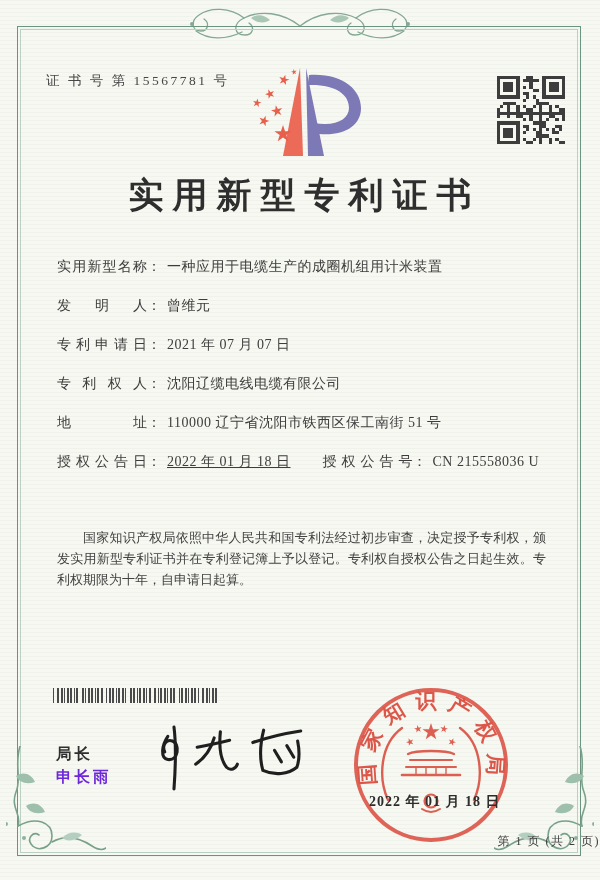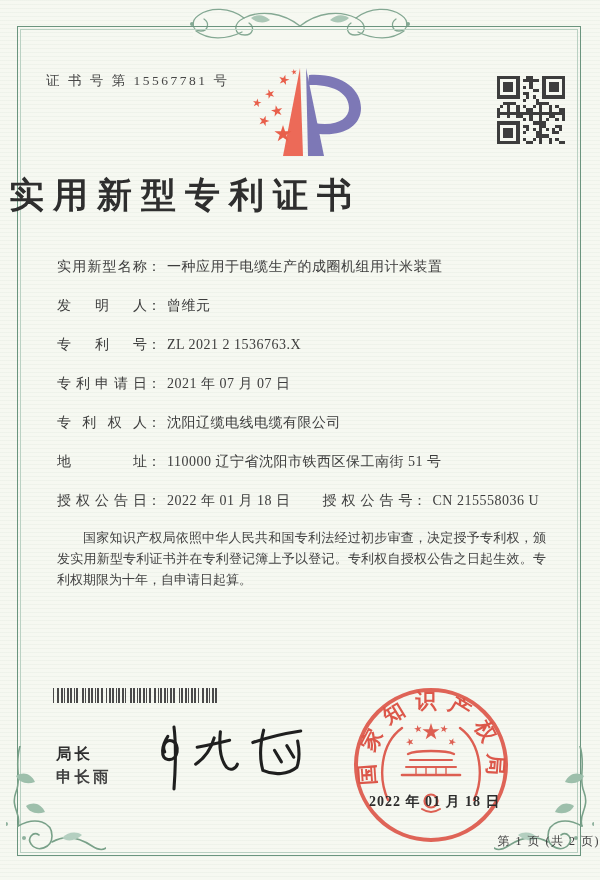--- a/index.html
+++ b/index.html
@@ -15,34 +15,34 @@
   .frame{position:absolute;left:17px;top:26px;width:562px;height:828px;border:1.5px solid #6a947e;}
   .frame-inner{position:absolute;inset:2px;border:1px solid #b9d0c2;}
   .ornament-top{position:absolute;left:187px;top:2px;width:226px;height:46px;}
   .corner{position:absolute;width:100px;height:112px;}
   .corner.bl{left:6px;top:746px;}
   .corner.br{left:494px;top:746px;}
   .cert-no{position:absolute;left:46px;top:72px;font-size:13.5px;letter-spacing:2.5px;color:#474747;text-align:center;}
   .logo{position:absolute;left:243px;top:64px;}
   .qr{position:absolute;left:497px;top:76px;}
   .doc-title{
-    position:absolute;left:0;top:172px;width:100%;
+    position:absolute;left:0;top:172px;width:100%;text-align:center;
     font-size:35px;font-weight:700;color:#2e2e2e;letter-spacing:9px;text-indent:9px;
   }
   .fields{position:absolute;left:57px;top:256px;width:490px;font-size:14px;color:#3d3d3d;}
   .frow{height:21px;line-height:21px;margin-bottom:18px;white-space:nowrap;}
   .flabel{display:inline-block;width:90px;text-align:justify;text-align-last:justify;vertical-align:top;}
   .fcolon{display:inline-block;margin-right:6px;}
   .fvalue{letter-spacing:0.5px;}
-  .pair1{display:inline-block;width:262px;}
+  .pair1{display:inline-block;width:262px;text-decoration:underline;}
   .paras{position:absolute;left:57px;top:527px;width:489px;font-size:13px;line-height:21px;color:#424242;text-align:justify;}
   .paras p{margin:0 0 3px 0;text-indent:2em;}
   .barcode{position:absolute;left:53px;top:688px;}
   .officer-title{position:absolute;left:56px;top:744px;font-family:"Liberation Sans","DejaVu Sans",sans-serif;font-weight:600;font-size:15.5px;letter-spacing:3px;color:#2f2f2f;}
-  .officer-name{position:absolute;left:56px;top:767px;font-family:"Liberation Sans","DejaVu Sans",sans-serif;font-weight:600;font-size:15.5px;letter-spacing:3px;color:#404040;}
+  .officer-name{position:absolute;left:56px;top:767px;font-family:"Liberation Sans","DejaVu Sans",sans-serif;font-weight:600;font-size:15.5px;letter-spacing:3px;color:#6d28d9;}
   .signature{position:absolute;left:140px;top:713px;}
   .seal{position:absolute;left:346px;top:680px;}
   .seal-date{position:absolute;left:369px;top:793px;font-size:14px;font-weight:700;letter-spacing:1px;color:#2c2c2c;z-index:5;}
   .footer{position:absolute;left:0;top:833px;width:100%;text-align:right;font-size:12px;letter-spacing:1.5px;color:#3d3d3d;}
 </style>
 </head>
 <body>
 
 <svg width="0" height="0" style="position:absolute" aria-hidden="true">
   <defs>
@@ -237,23 +237,20 @@
 <div class="doc-title">实用新型专利证书</div>
 
 <div class="fields">
   <div class="frow">
     <span class="flabel">实用新型名称</span><span class="fcolon">：</span><span class="fvalue">一种应用于电缆生产的成圈机组用计米装置</span>
   </div>
   <div class="frow">
     <span class="flabel">发明人</span><span class="fcolon">：</span><span class="fvalue">曾维元</span>
   </div>
   <div class="frow">
-    <span class="flabel">专利号</span><span class="fcolon">：</span><span class="fvalue">ZL 2021 2 1536763.X</span>
-  </div>
-  <div class="frow">
     <span class="flabel">专利申请日</span><span class="fcolon">：</span><span class="fvalue">2021 年 07 月 07 日</span>
   </div>
   <div class="frow">
     <span class="flabel">专利权人</span><span class="fcolon">：</span><span class="fvalue">沈阳辽缆电线电缆有限公司</span>
   </div>
   <div class="frow">
     <span class="flabel">地址</span><span class="fcolon">：</span><span class="fvalue">110000 辽宁省沈阳市铁西区保工南街 51 号</span>
   </div>
   <div class="frow">
     <span class="pair1">

